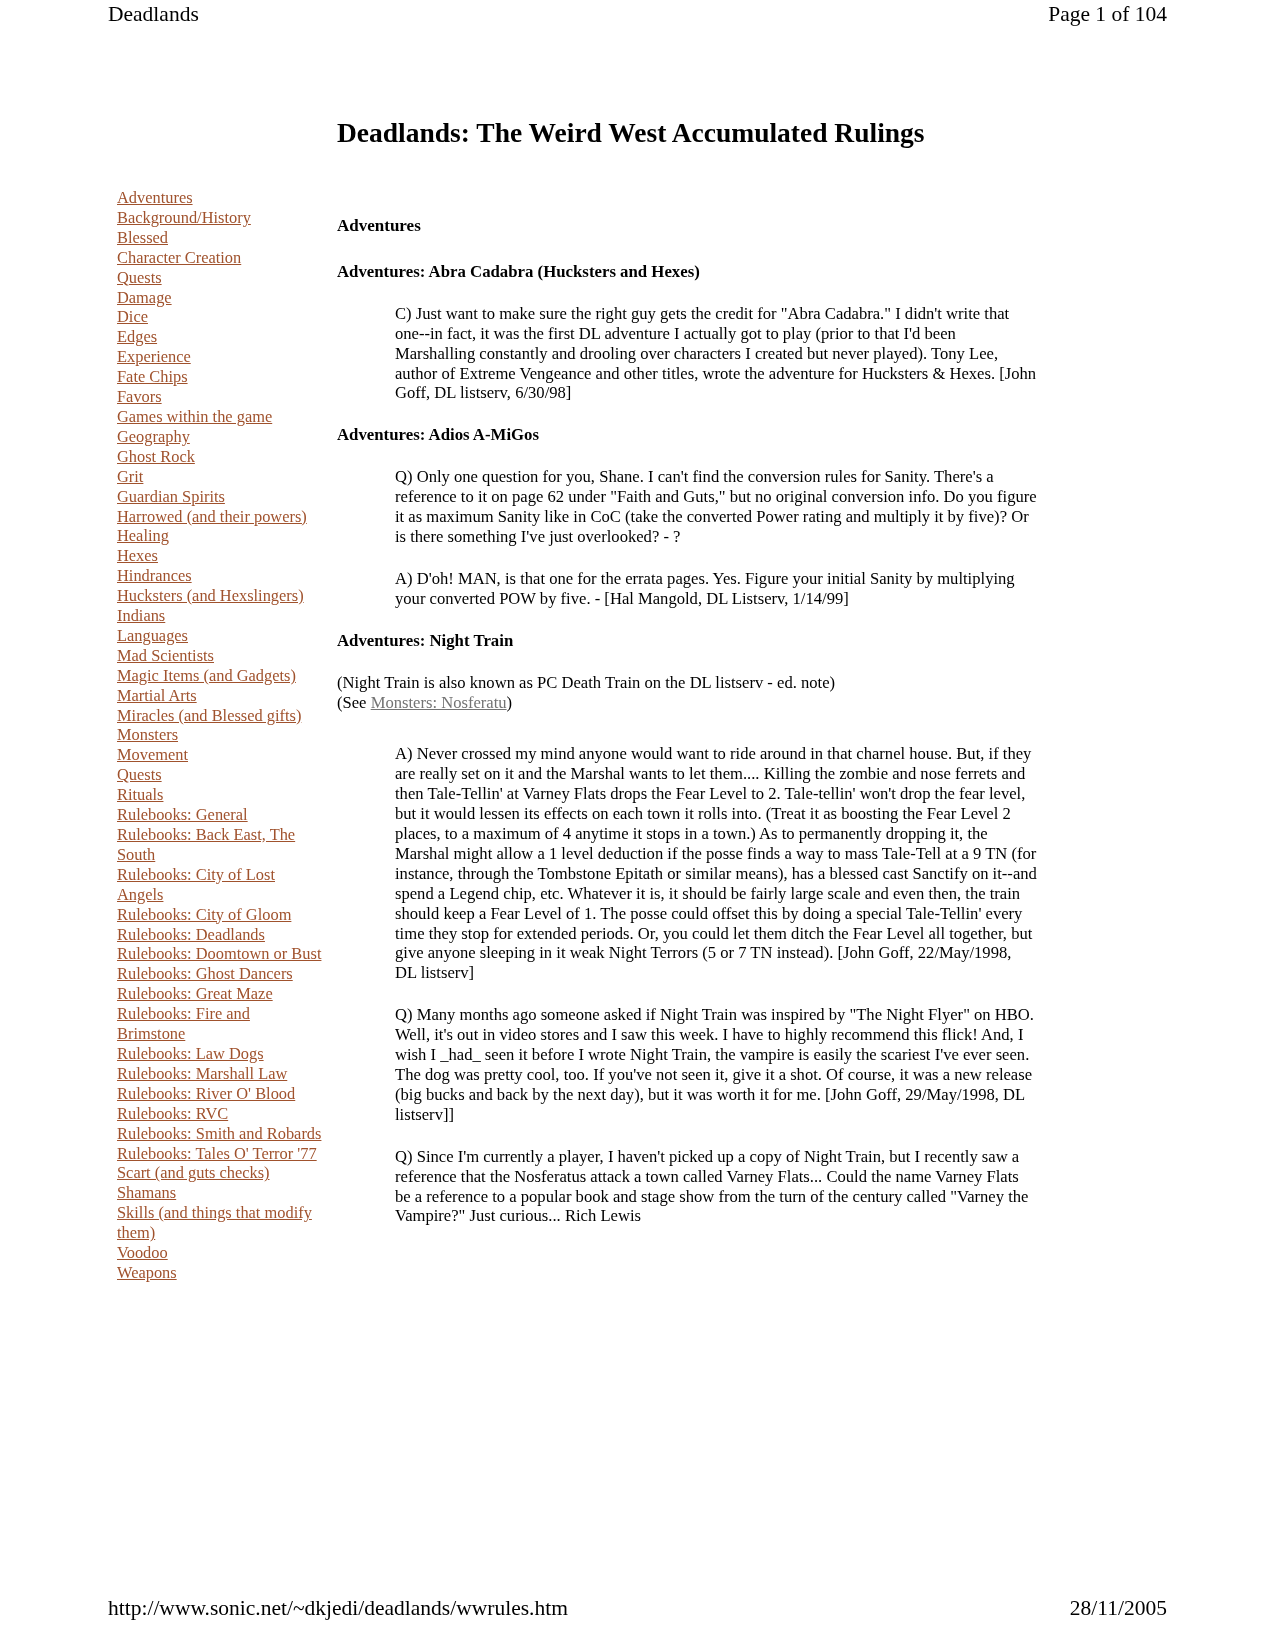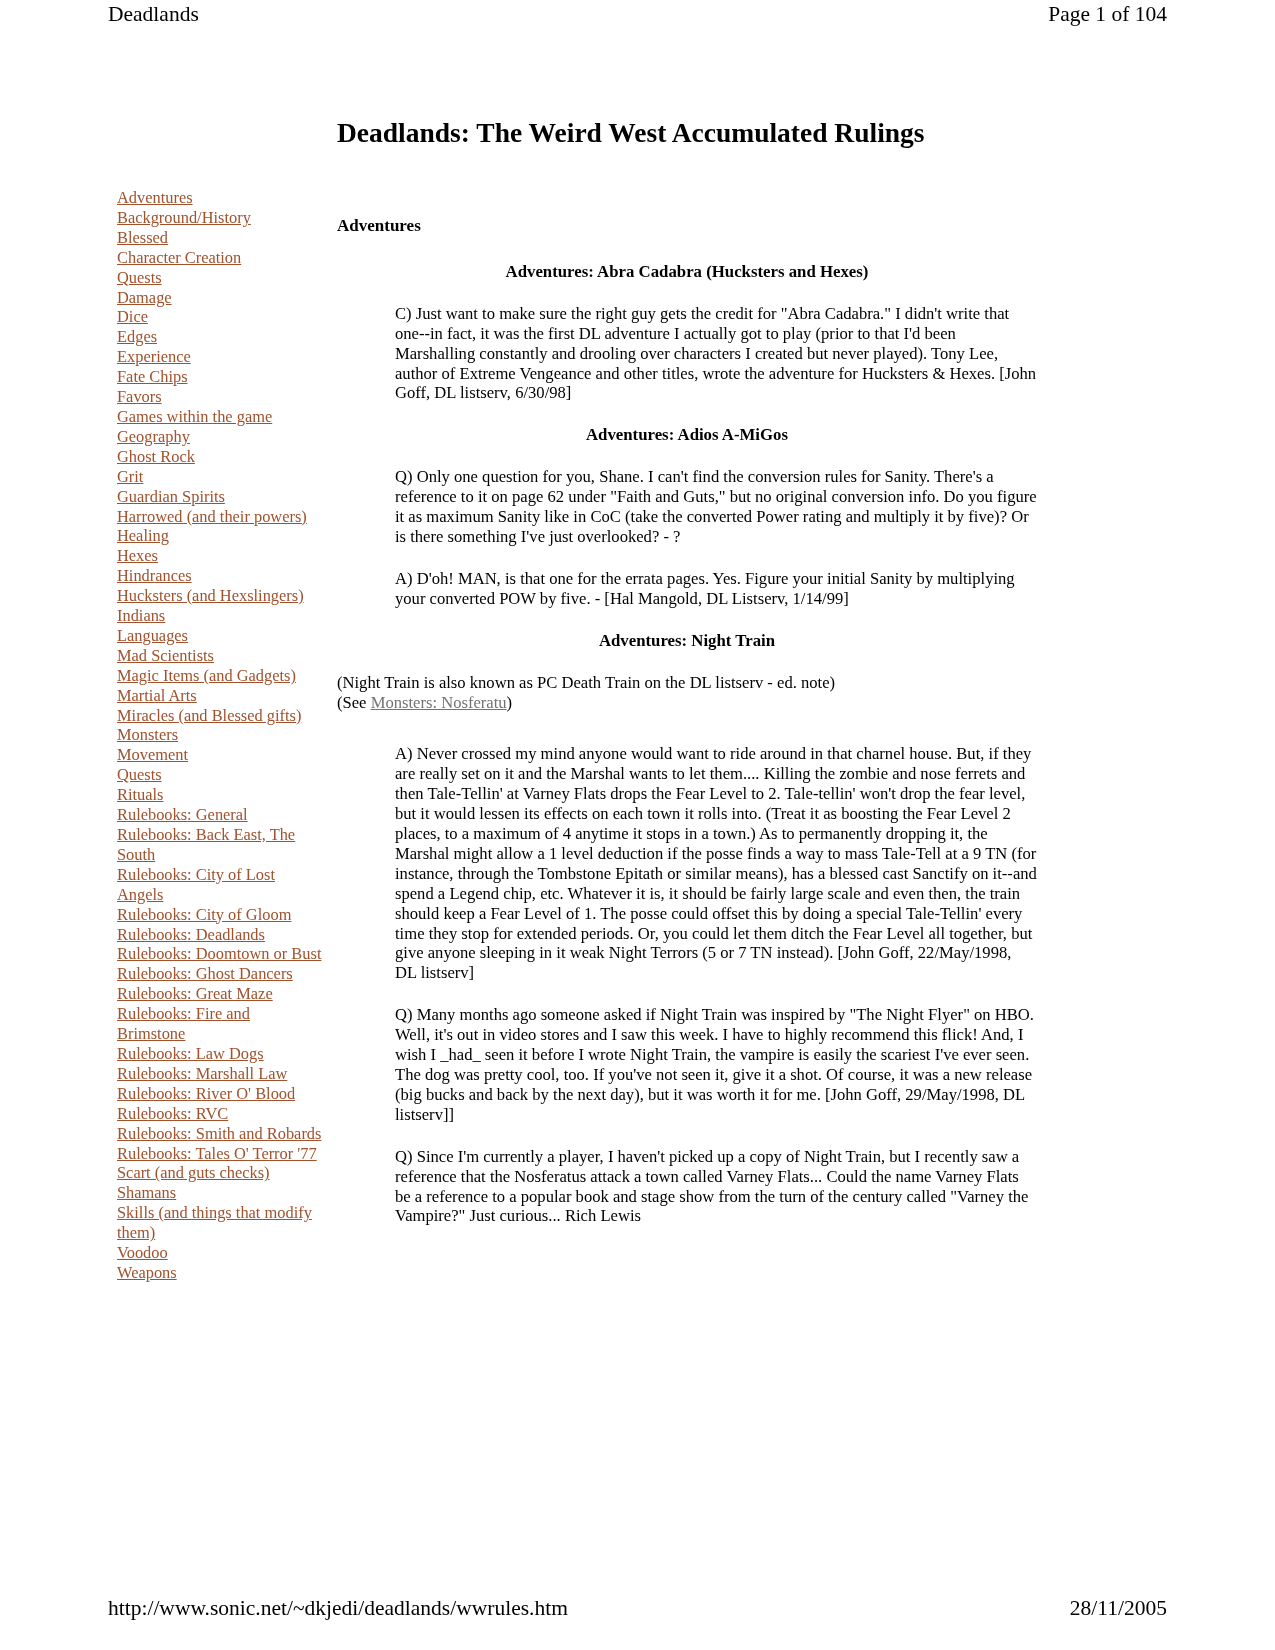--- a/index.html
+++ b/index.html
@@ -77,21 +77,20 @@
   }
   .sec-head {
     font-weight: bold;
     font-size: 17px;
     margin: 0 0 26px 0;
   }
   .sub-head {
     font-weight: bold;
     font-size: 16.8px;
     margin: 0 0 22px 0;
-    text-align: center;
   }
   .plain-block {
     margin: 0 0 32px 0;
   }
   .plain-block a {
     color: #737373;
     text-decoration: underline;
   }
   .indent-block {
     margin: 0 0 22px 0;

